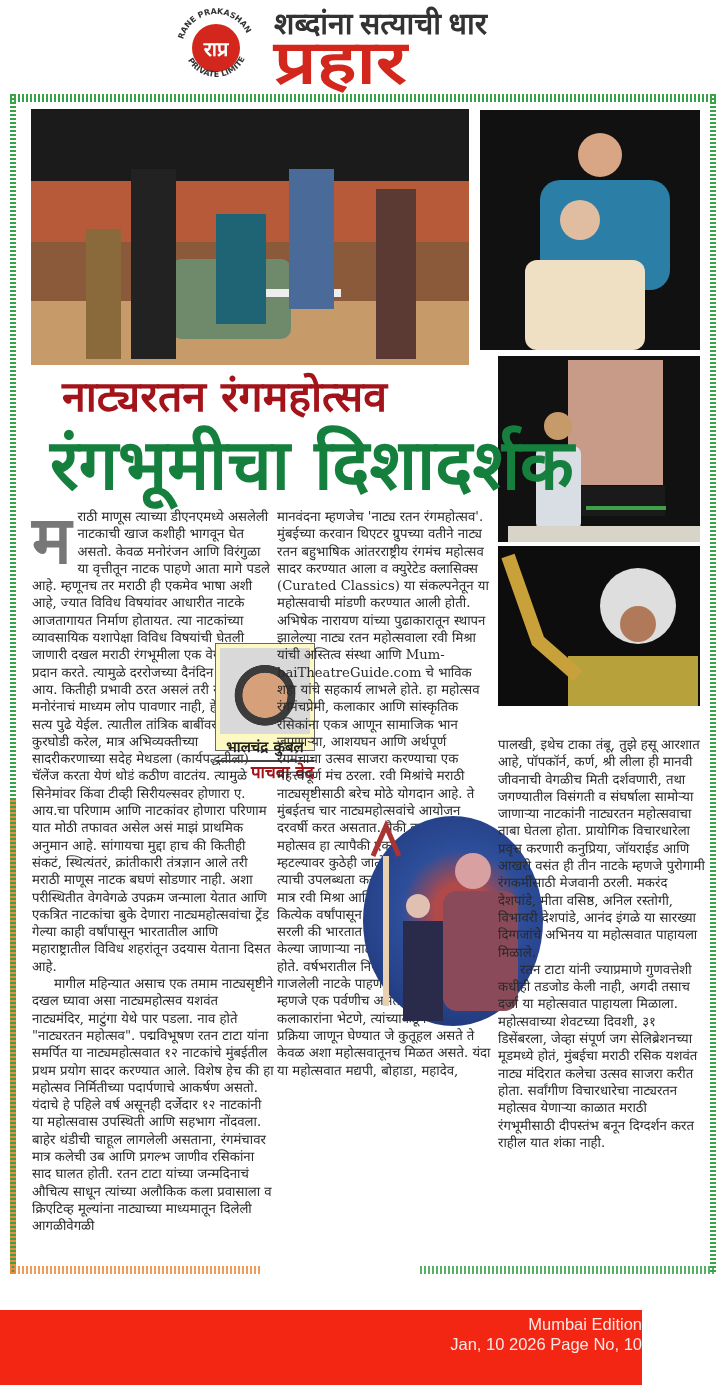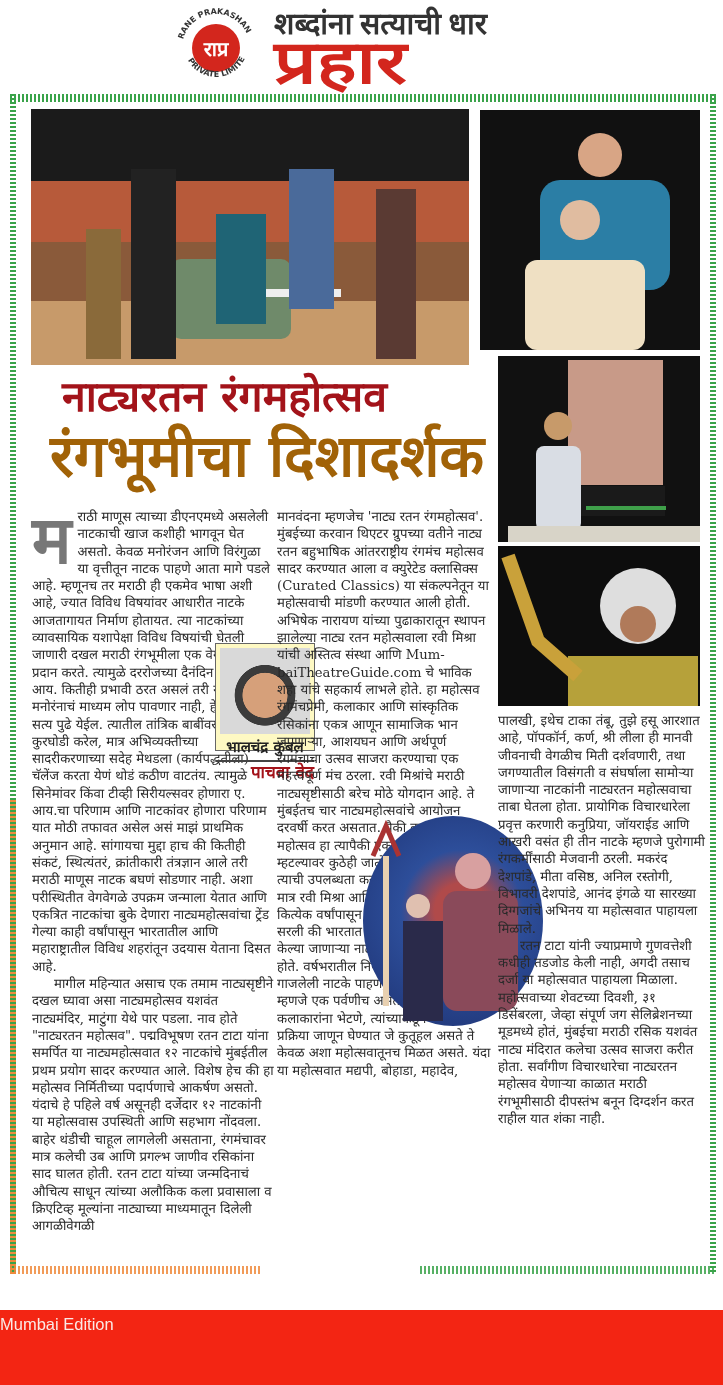--- a/index.html
+++ b/index.html
@@ -21,38 +21,38 @@
     background:repeating-linear-gradient(90deg,#ef8a3c 0 2px,transparent 2px 4px);opacity:.85;}
   .frame-bottom-r{position:absolute;left:420px;top:1266px;width:296px;height:8px;
     background:repeating-linear-gradient(90deg,#3aa34a 0 2px,transparent 2px 4px);opacity:.85;}
 
   .photo{position:absolute;overflow:hidden;}
   .photo1{left:31px;top:109px;width:438px;height:256px;background:linear-gradient(180deg,#1b1b1b 0 28%,#b75a3a 28% 52%,#8a5a3a 52% 75%,#c79a6a 75% 100%);}
   .photo2{left:480px;top:110px;width:220px;height:240px;background:#111;}
   .photo3{left:498px;top:356px;width:202px;height:186px;background:#111;}
   .photo4{left:498px;top:546px;width:202px;height:160px;background:#0d0d0d;}
   .headline1{position:absolute;left:62px;top:366px;font-family:"DejaVu Sans",sans-serif;font-weight:bold;font-size:42px;color:#a3131a;white-space:nowrap;transform:scaleX(1.02);transform-origin:left top;}
-  .headline2{position:absolute;left:50px;top:414px;font-family:"DejaVu Sans",sans-serif;font-weight:bold;font-size:58px;color:#a16207;white-space:nowrap;}
+  .headline2{position:absolute;left:50px;top:414px;font-family:"DejaVu Sans",sans-serif;font-weight:bold;font-size:70px;color:#15803d;white-space:nowrap;}
 
   .col{position:absolute;font-size:13.2px;line-height:17.3px;color:#2a2a2a;}
   .col p{margin:0;}
   .col1{left:32px;top:508px;width:242px;}
   .col2{left:277px;top:508px;width:217px;}
-  .col3{left:498px;top:712px;width:208px;}
+  .col3{left:498px;top:736px;width:208px;}
   .dropcap{float:left;font-family:"DejaVu Sans",sans-serif;font-weight:bold;font-size:66px;line-height:62px;color:#777;margin:2px 6px 0 0;}
   .indent{text-indent:22px;}
 
   .author-box{position:absolute;left:215px;top:643px;width:100px;height:108px;border:1px solid #666;background:#fef9c3;}
   .author-photo{position:absolute;left:4px;top:4px;width:90px;height:86px;background:radial-gradient(circle at 50% 55%,#d6a07a 0 34%,#3b3b3b 35% 46%,#d9d9d9 47%);}
   .author-name{position:absolute;left:0;top:92px;width:98px;text-align:center;font-family:"DejaVu Sans",sans-serif;font-weight:bold;font-size:15px;color:#222;border-bottom:2px solid #444;padding-bottom:4px;}
   .column-name{position:absolute;left:0;top:116px;width:98px;text-align:right;font-family:"DejaVu Sans",sans-serif;font-weight:bold;font-size:17px;color:#a3131a;}
 
   .circle-photo{position:absolute;left:363px;top:816px;width:180px;height:210px;border-radius:50%;background:radial-gradient(circle at 55% 45%,#b04a4a 0 18%,#2d4e9a 40%,#1c2f6e 100%);}
 
-  .footer{position:absolute;left:0;top:1310px;width:723px;height:75px;background:#f32513;color:#fbe9e6;text-align:left;font-family:"Liberation Sans",sans-serif;font-size:16.5px;line-height:20px;padding-top:4px;}
+  .footer{position:absolute;left:0;top:1310px;width:642px;height:75px;background:#f32513;color:#fbe9e6;text-align:right;font-family:"Liberation Sans",sans-serif;font-size:16.5px;line-height:20px;padding-top:4px;}
 </style>
 </head>
 <body>
 
 <div class="masthead">
   <svg class="logo" viewBox="0 0 92 84">
     <defs>
       <path id="arcTop" d="M12,44 A34,34 0 0 1 80,44"></path>
       <path id="arcBot" d="M16,52 A32,32 0 0 0 76,52"></path>
     </defs>
@@ -139,13 +139,14 @@
   </svg>
 </div>
 
 <div class="col col3">
   <p>पालखी, इथेच टाका तंबू, तुझे हसू आरशात आहे, पॉपकॉर्न, कर्ण, श्री लीला ही मानवी जीवनाची वेगळीच मिती दर्शवणारी, तथा जगण्यातील विसंगती व संघर्षाला सामोऱ्या जाणाऱ्या नाटकांनी नाट्यरतन महोत्सवाचा ताबा घेतला होता. प्रायोगिक विचारधारेला प्रवृत्त करणारी कनुप्रिया, जॉयराईड आणि आखरी वसंत ही तीन नाटके म्हणजे पुरोगामी रंगकर्मींसाठी मेजवानी ठरली. मकरंद देशपांडे, मीता वसिष्ठ, अनिल रस्तोगी, विभावरी देशपांडे, आनंद इंगळे या सारख्या दिग्गजांचे अभिनय या महोत्सवात पाहायला मिळाले.</p>
   <p class="indent">रतन टाटा यांनी ज्याप्रमाणे गुणवत्तेशी कधीही तडजोड केली नाही, अगदी तसाच दर्जा या महोत्सवात पाहायला मिळाला. महोत्सवाच्या शेवटच्या दिवशी, ३१ डिसेंबरला, जेव्हा संपूर्ण जग सेलिब्रेशनच्या मूडमध्ये होतं, मुंबईचा मराठी रसिक यशवंत नाट्य मंदिरात कलेचा उत्सव साजरा करीत होता. सर्वांगीण विचारधारेचा नाट्यरतन महोत्सव येणाऱ्या काळात मराठी रंगभूमीसाठी दीपस्तंभ बनून दिग्दर्शन करत राहील यात शंका नाही.</p>
 </div>
 
 <div class="footer">
   <div>Mumbai Edition</div>
+  <div>Jan, 10 2026 Page No, 10</div>
 </div>
 
 </body></html>

